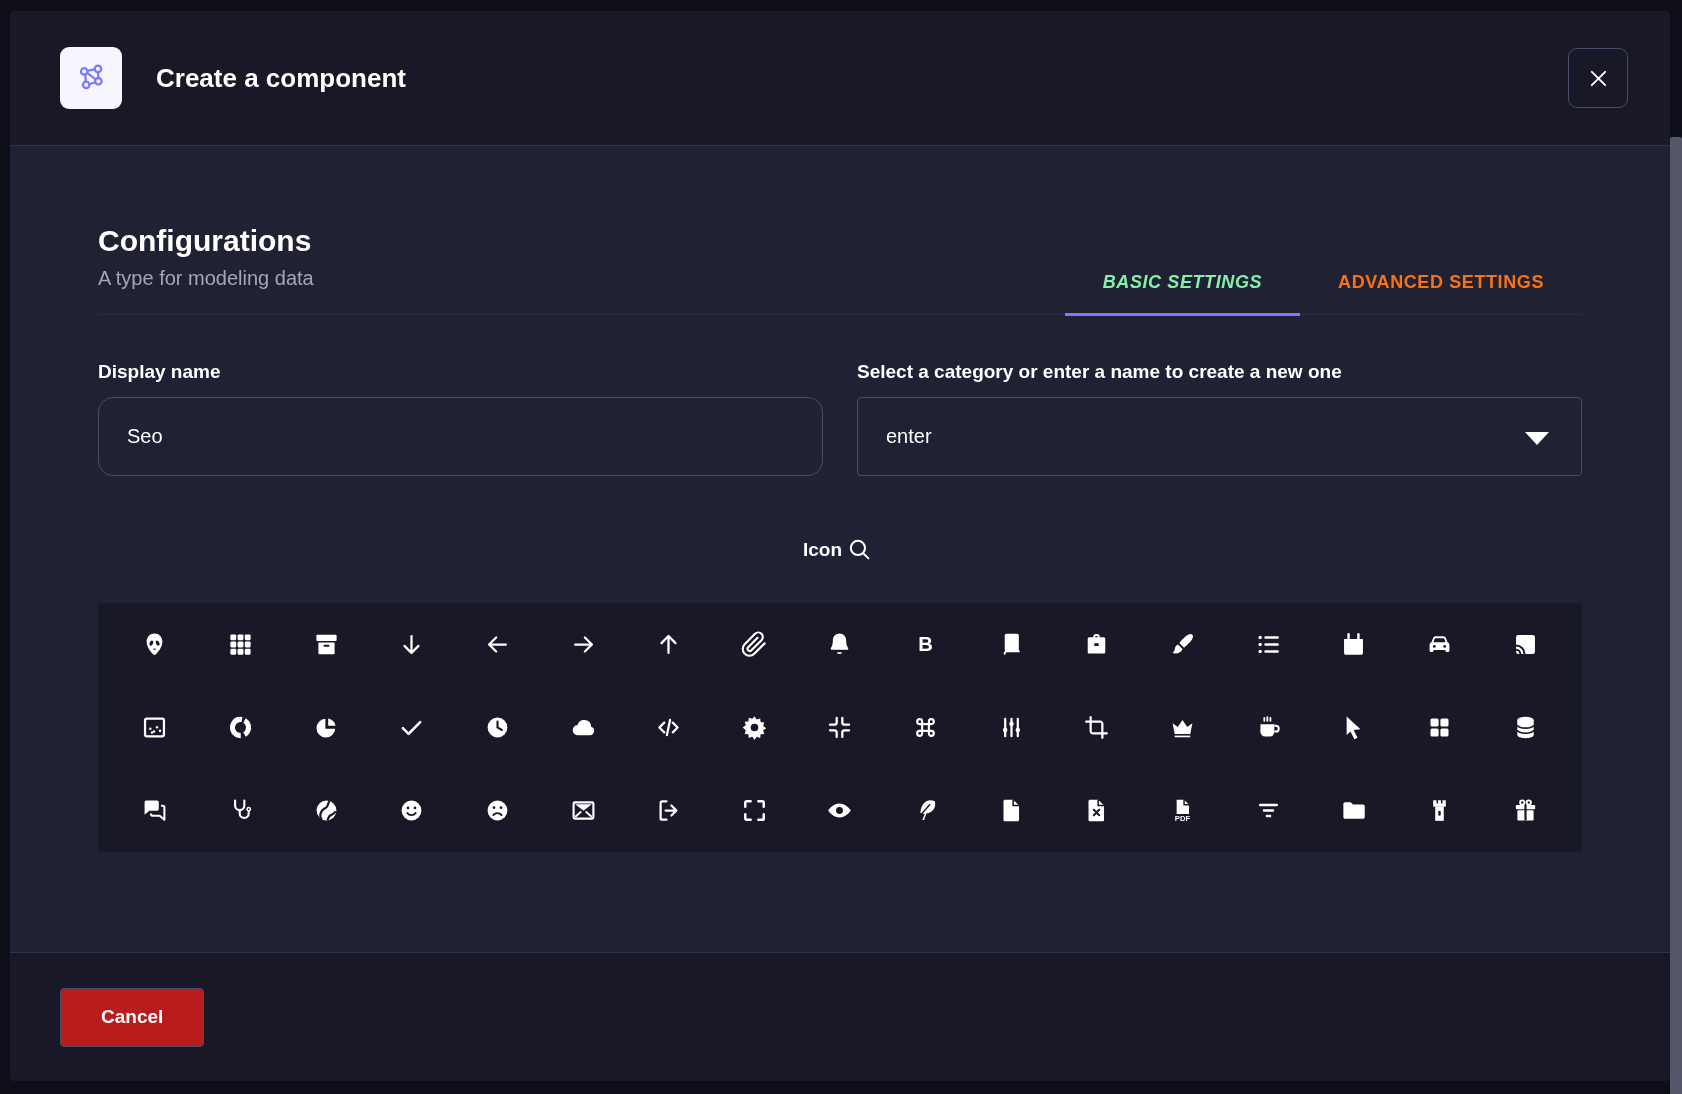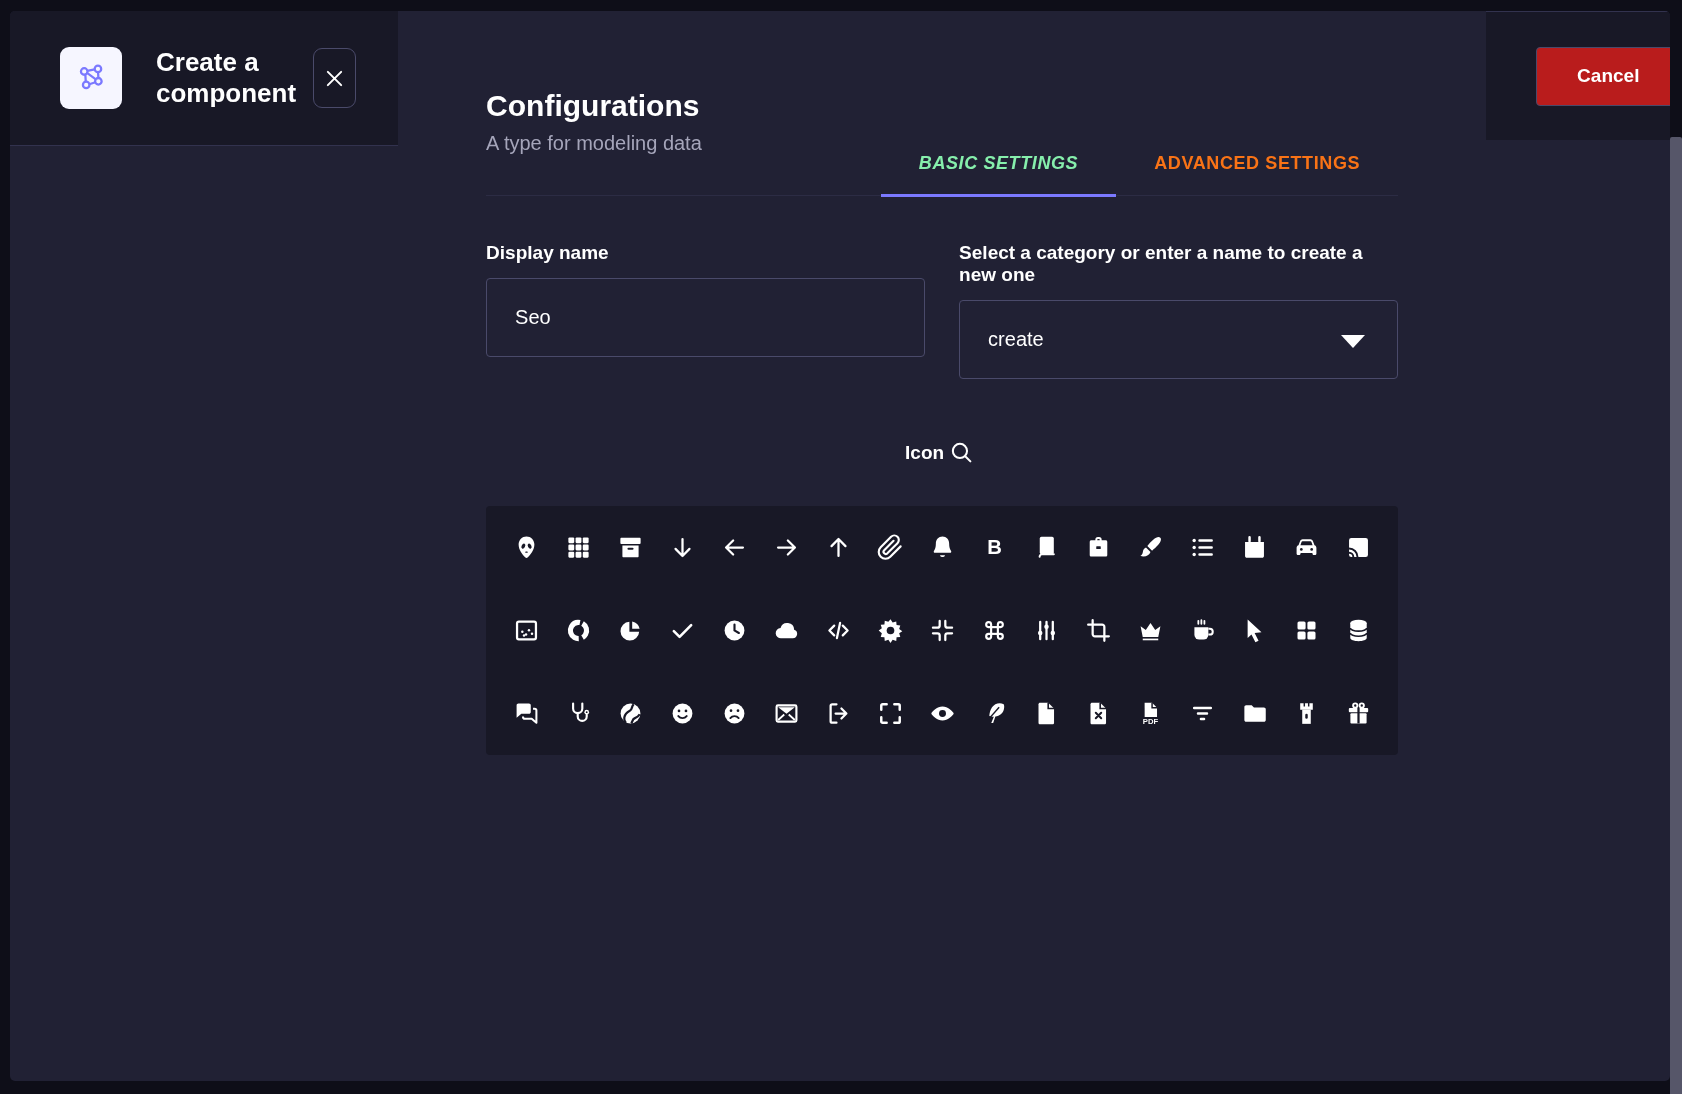--- a/index.html
+++ b/index.html
@@ -4,21 +4,21 @@
 <style>
   html,body{margin:0;padding:0;}
   body{
     width:1682px;height:1094px;position:relative;overflow:hidden;
     background:#0e0e18;
     font-family:"Liberation Sans",sans-serif;
     -webkit-font-smoothing:antialiased;
   }
   .modal{
     position:absolute;left:10px;top:11px;width:1660px;height:1070px;
-    border-radius:5px;display:flex;flex-direction:row;overflow:hidden;
+    border-radius:5px;display:flex;flex-direction:column;overflow:hidden;
     background:#212134;
   }
   
   .modal-header{
     height:134px;flex:0 0 134px;background:#181826;
     border-bottom:1px solid #32324e;
     display:flex;align-items:center;padding:0 42px 0 50px;
   }
   .header-icon-box{
     width:62px;height:62px;border-radius:9px;background:#f6f6ff;
@@ -32,36 +32,36 @@
     cursor:pointer;box-sizing:border-box;
   }
   
   .modal-body{flex:1;background:#212134;padding:0 88px;box-sizing:border-box;}
   .heading-row{
     margin-top:78px;display:flex;justify-content:space-between;align-items:flex-end;
     border-bottom:1px solid #2c2c44;
   }
   .heading-block{padding-bottom:24px;}
   .page-heading{color:#ffffff;font-size:30px;font-weight:700;line-height:1.1;margin:0;}
-  .page-subheading{color:#a5a5ba;font-size:20px;margin:10px 0 16px 0;}
+  .page-subheading{color:#a5a5ba;font-size:20px;margin:10px 0 0 0;}
   .tabs{display:flex;align-items:stretch;}
   .tab{
     padding:0 38px;height:64px;display:flex;align-items:center;
     font-size:18px;font-weight:600;letter-spacing:.6px;cursor:pointer;
     position:relative;color:#f97316;
   }
   .tab.active{color:#86efac;font-style:italic;}
   .tab.active::after{
     content:"";position:absolute;left:0;right:0;bottom:-2px;height:3px;background:#7b79ff;
   }
   .form-row{display:flex;gap:34px;margin-top:26px;}
   .field{flex:1;min-width:0;margin-top:20px;}
   .field-label{color:#ffffff;font-size:19px;font-weight:700;display:block;margin-bottom:14px;}
   .text-input{
-    width:100%;height:79px;box-sizing:border-box;border:1px solid #4a4a6a;border-radius:4px;
+    width:100%;height:79px;box-sizing:border-box;border:1px solid #4a4a6a;border-radius:15px;
     background:#212134;color:#ffffff;font-size:20px;padding:0 28px;outline:none;
     font-family:"Liberation Sans",sans-serif;
   }
   .select-box{
     position:relative;width:100%;height:79px;box-sizing:border-box;
     border:1px solid #4a4a6a;border-radius:4px;background:#212134;
     display:flex;align-items:center;padding:0 28px;cursor:pointer;
   }
   .select-value{color:#ffffff;font-size:20px;}
   .select-caret{
@@ -142,21 +142,21 @@
     </div>
 
     <div class="form-row">
       <div class="field">
         <label class="field-label">Display name</label>
         <input class="text-input" type="text" value="Seo" style="">
       </div>
       <div class="field">
         <label class="field-label">Select a category or enter a name to create a new one</label>
         <div class="select-box">
-          <span class="select-value">create</span>
+          <span class="select-value">enter</span>
           <span class="select-caret"></span>
         </div>
       </div>
     </div>
 
     <div class="icon-section-head">
       <span class="icon-label">Icon</span>
       <button class="search-btn">
         <svg viewBox="0 0 24 24" width="27" height="27" fill="none">
           <circle cx="10.6" cy="10.6" r="6.3" stroke="#ffffff" stroke-width="1.8"></circle>

